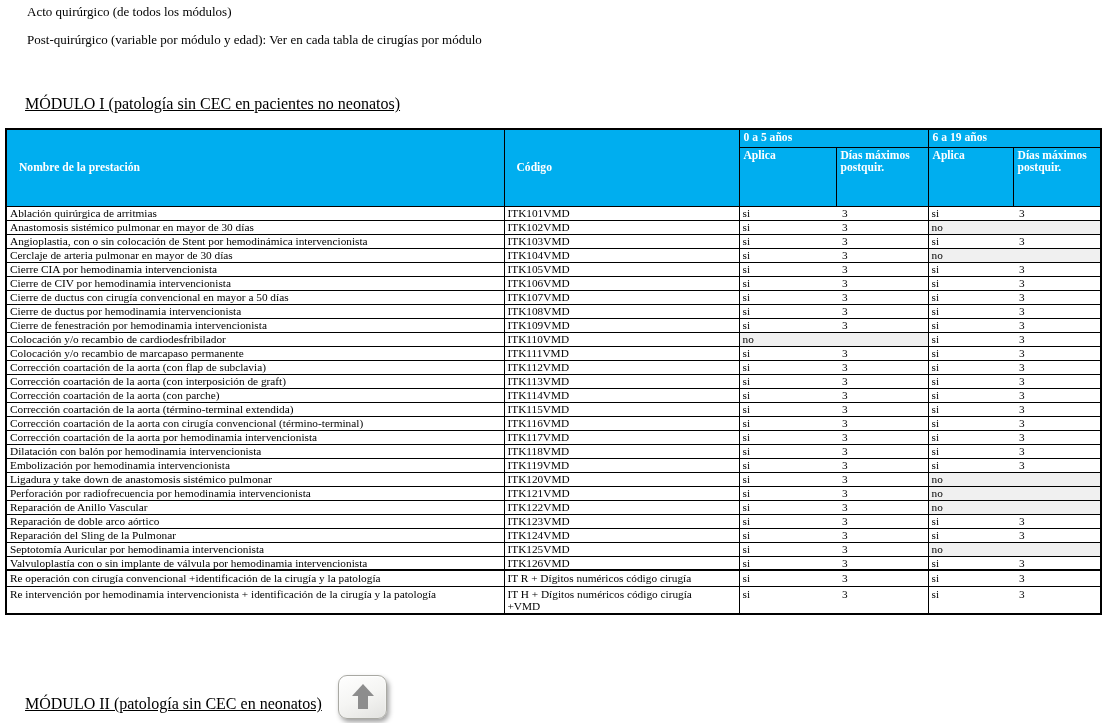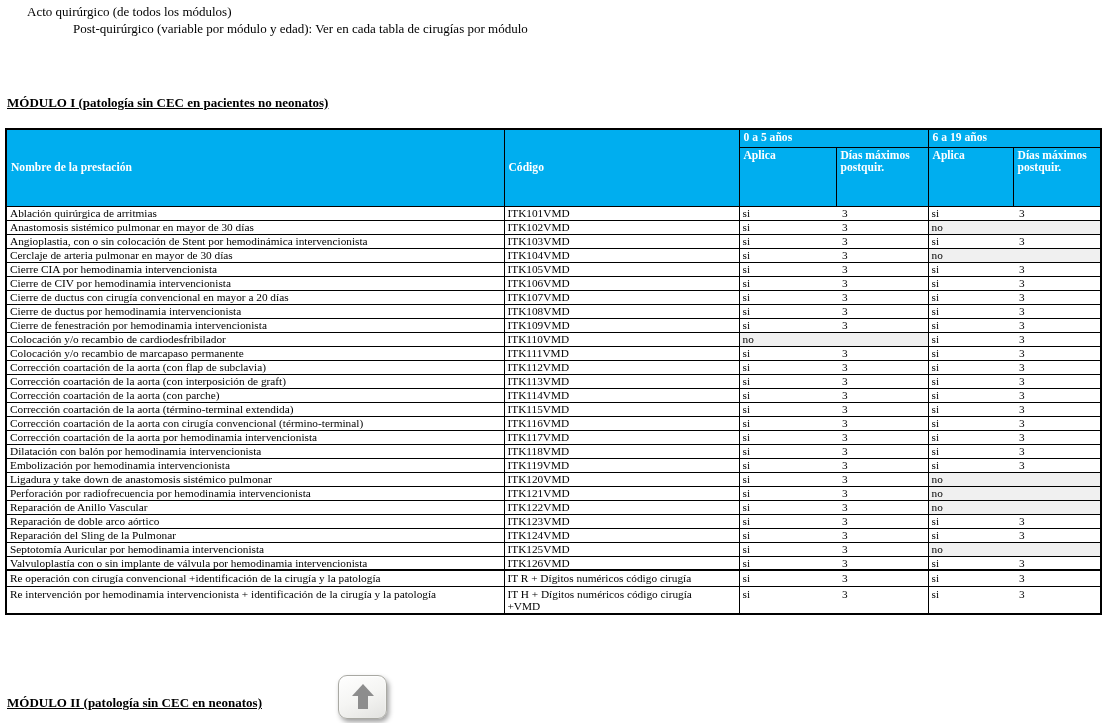--- a/index.html
+++ b/index.html
@@ -6,43 +6,43 @@
     --header-bg:#00AEEF;
     --no-bg:#F0F0F0;
     --border:#000;
   }
   *{box-sizing:border-box;margin:0;padding:0;}
   html,body{width:1105px;height:723px;background:#fff;overflow:hidden;}
   body{position:relative;font-family:"Liberation Serif","DejaVu Serif",serif;color:#000;}
 
   .intro{position:absolute;left:27px;font-size:13px;white-space:nowrap;}
   .intro.l1{top:4px;}
-  .intro.l2{top:21px;margin-left:46px;}
-
-  .module-heading{position:absolute;left:7px;font-size:13px;font-weight:bold;text-decoration:underline;white-space:nowrap;}
+  .intro.l2{top:32px;}
+
+  .module-heading{position:absolute;left:25px;font-size:16px;font-weight:normal;text-decoration:underline;white-space:nowrap;}
   .mh1{top:95px;}
   .mh2{top:695px;}
 
   table.sched{
     position:absolute;left:5px;top:128px;
     border-collapse:collapse;table-layout:fixed;
     width:1095px;
     border:2px solid var(--border);
     font-size:11.3px;line-height:12.5px;
   }
   table.sched th,table.sched td{overflow:hidden;}
   thead th{
     background:var(--header-bg);color:#fff;font-weight:bold;
     text-align:left;border:1px solid var(--border);
     font-size:11.6px;
     margin-left:7px;
   }
   tr.band-row{height:18px;}
   tr.band-row th{padding:1px 4px;}
-  tr.band-row th.merged{vertical-align:middle;padding:2px 4px;}
+  tr.band-row th.merged{vertical-align:middle;padding:2px 12px;}
   tr.sub-row{height:59px;}
   tr.sub-row th{vertical-align:top;padding:2px 4px;}
 
   tbody tr{height:14px;padding-left:9px;}
   tbody td{
     border-top:1px solid var(--border);
     background:#fff;vertical-align:middle;
     padding:0 2px 0 3px;white-space:nowrap;
   }
   tbody td.name{border-left:1px solid var(--border);border-right:1px solid var(--border);}
@@ -150,21 +150,21 @@
       </tr>
       <tr>
         <td class="name">Cierre de CIV por hemodinamia intervencionista</td>
         <td class="code">ITK106VMD</td>
         <td class="aplica">si</td>
         <td class="dias">3</td>
         <td class="aplica">si</td>
         <td class="dias">3</td>
       </tr>
       <tr>
-        <td class="name">Cierre de ductus con cirugía convencional en mayor a 20 días</td>
+        <td class="name">Cierre de ductus con cirugía convencional en mayor a 50 días</td>
         <td class="code">ITK107VMD</td>
         <td class="aplica">si</td>
         <td class="dias">3</td>
         <td class="aplica">si</td>
         <td class="dias">3</td>
       </tr>
       <tr>
         <td class="name">Cierre de ductus por hemodinamia intervencionista</td>
         <td class="code">ITK108VMD</td>
         <td class="aplica">si</td>

